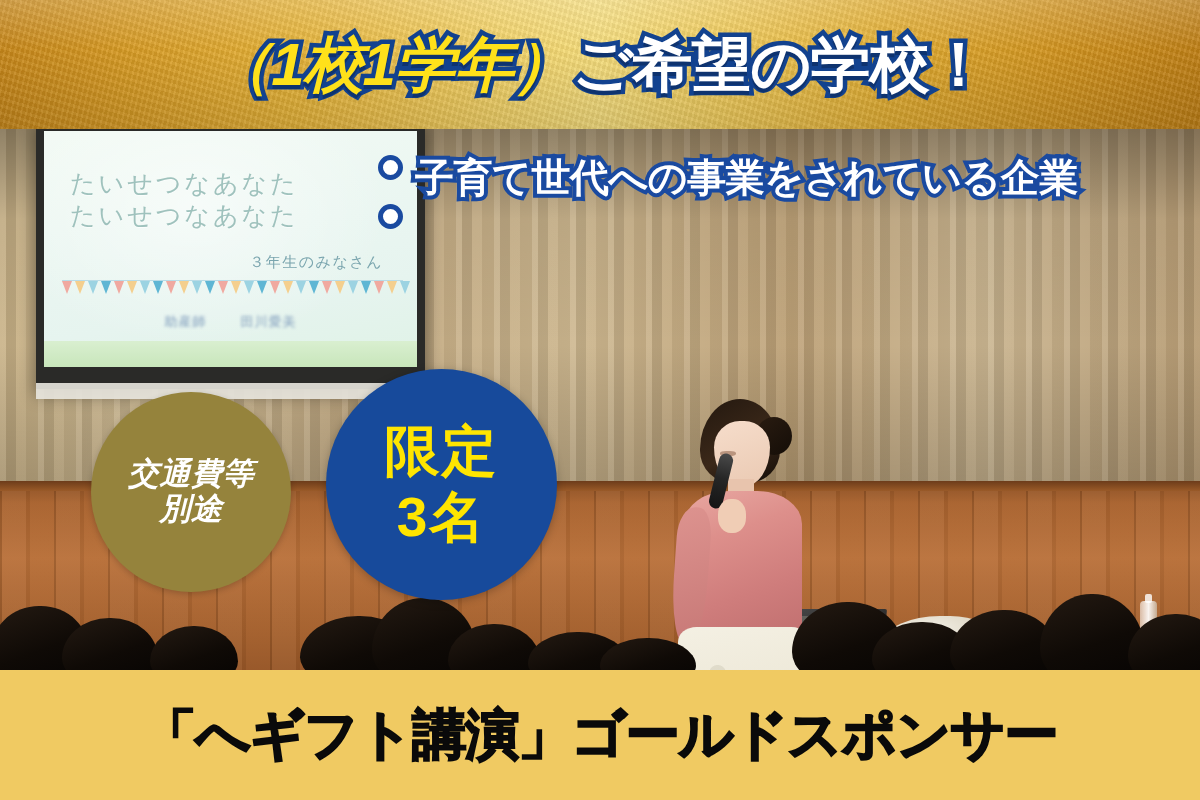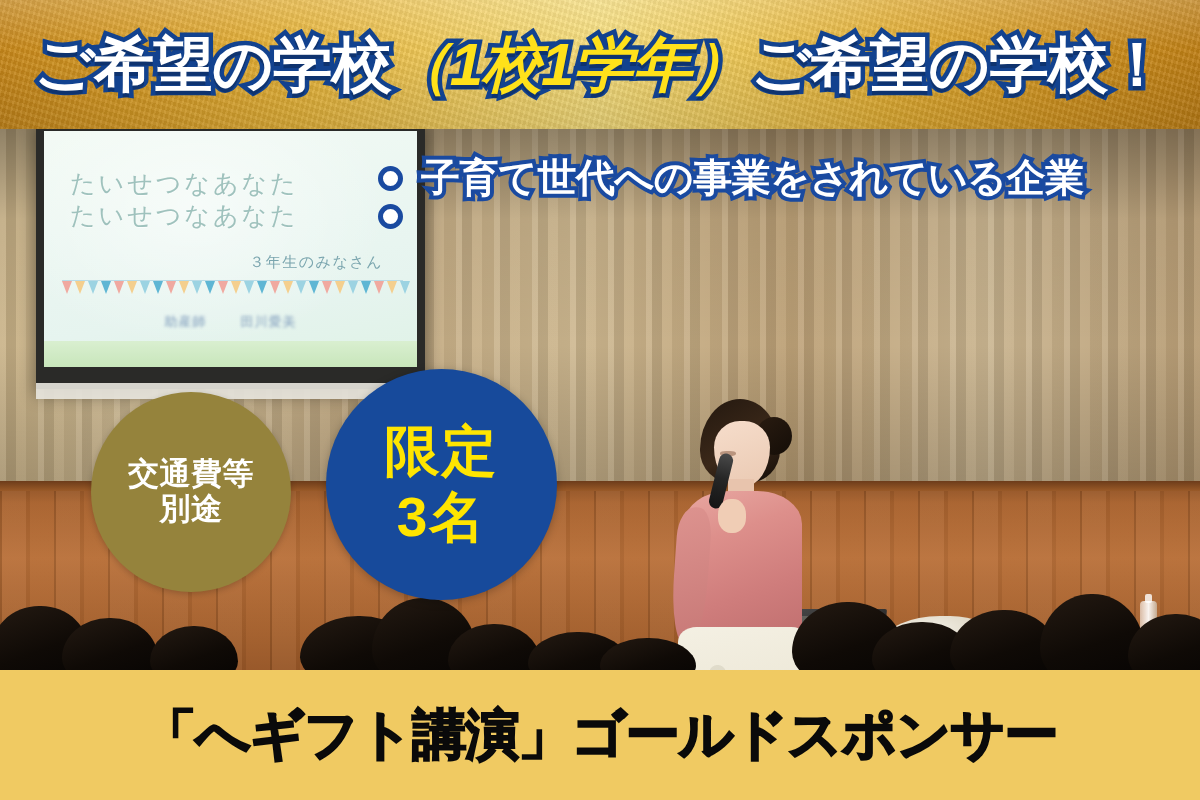--- a/index.html
+++ b/index.html
@@ -230,21 +230,21 @@
     background:linear-gradient(160deg,#241a12 0%,#0f0a06 55%,#060403 100%);
     border-radius:50% 50% 38% 38% / 62% 62% 40% 40%;
   }
 
   
   .bullets{
     position:absolute; left:378px; top:155px; z-index:24;
     display:flex; flex-direction:column; gap:2px;
   }
   .bullet-row{
-    display:flex; align-items:center; gap:18px;
+    display:flex; align-items:flex-start; gap:12px;
     font-size:39px; font-weight:bold; line-height:1.2; white-space:nowrap;
     color:#ffffff;
     -webkit-text-stroke:8px #1a4aa0;
     paint-order:stroke fill;
     letter-spacing:-.5px;
   }
   .bullet-dot{
     width:15px; height:15px; border-radius:50%;
     border:5px solid #1a4aa0; background:#fff; flex:none;
     box-sizing:content-box;
@@ -253,20 +253,21 @@
   
   .badge{
     position:absolute; z-index:26; border-radius:50%;
     display:flex; flex-direction:column; align-items:center; justify-content:center;
     text-align:center; font-weight:bold; line-height:1.12;
   }
   .badge-olive{
     left:91px; top:392px; width:200px; height:200px;
     background:#95833c; color:#ffffff; font-size:31px; letter-spacing:.5px;
     box-shadow:0 2px 6px rgba(0,0,0,.2);
+    font-style:italic;
   }
   .badge-blue{
     left:326px; top:369px; width:231px; height:231px;
     background:#174a9b; color:#ffe500; font-size:55px; letter-spacing:2px;
     box-shadow:0 2px 8px rgba(0,0,0,.25);
   }
   .badge-blue .bl2{ margin-top:4px; }
 
   
   .bottom-banner{
@@ -280,21 +281,20 @@
     -webkit-text-stroke:2px #0a0a0a; paint-order:stroke fill;
   }
 </style>
 </head>
 <body>
 
 <div class="poster">
 
   <div class="top-banner">
     <div class="headline">
-      <span>ご希望の学校</span>
         <span class="hl-yellow">（1校1学年）</span>
         <span>ご希望の学校！</span>
     </div>
   </div>
 
   <div class="photo">
     <div class="curtain"></div>
     <div class="curtain-shadow"></div>
     <div class="wood"></div>
     <div class="wood-rail"></div>

